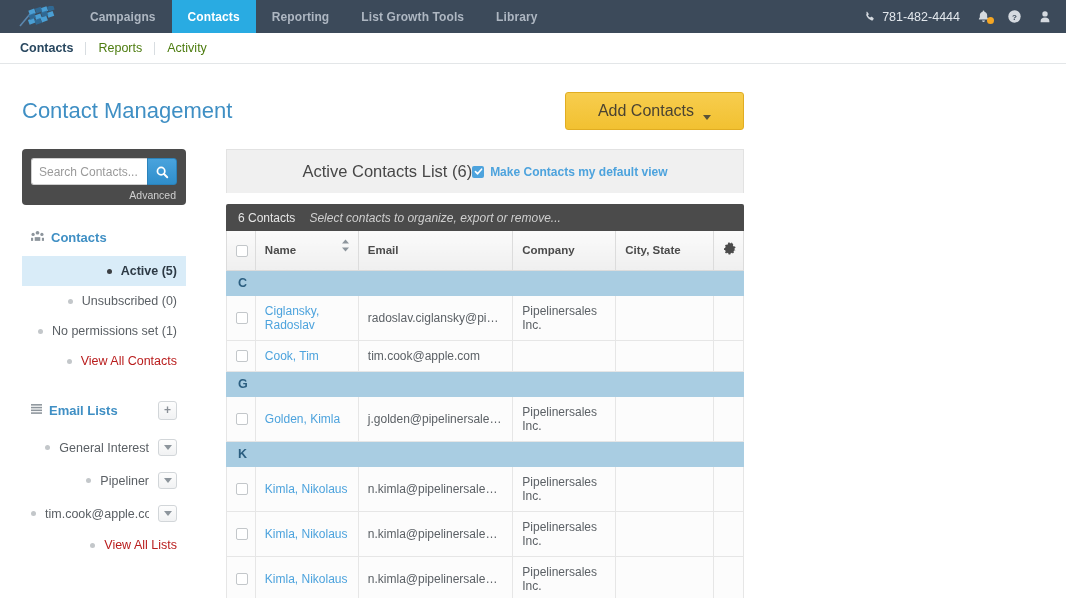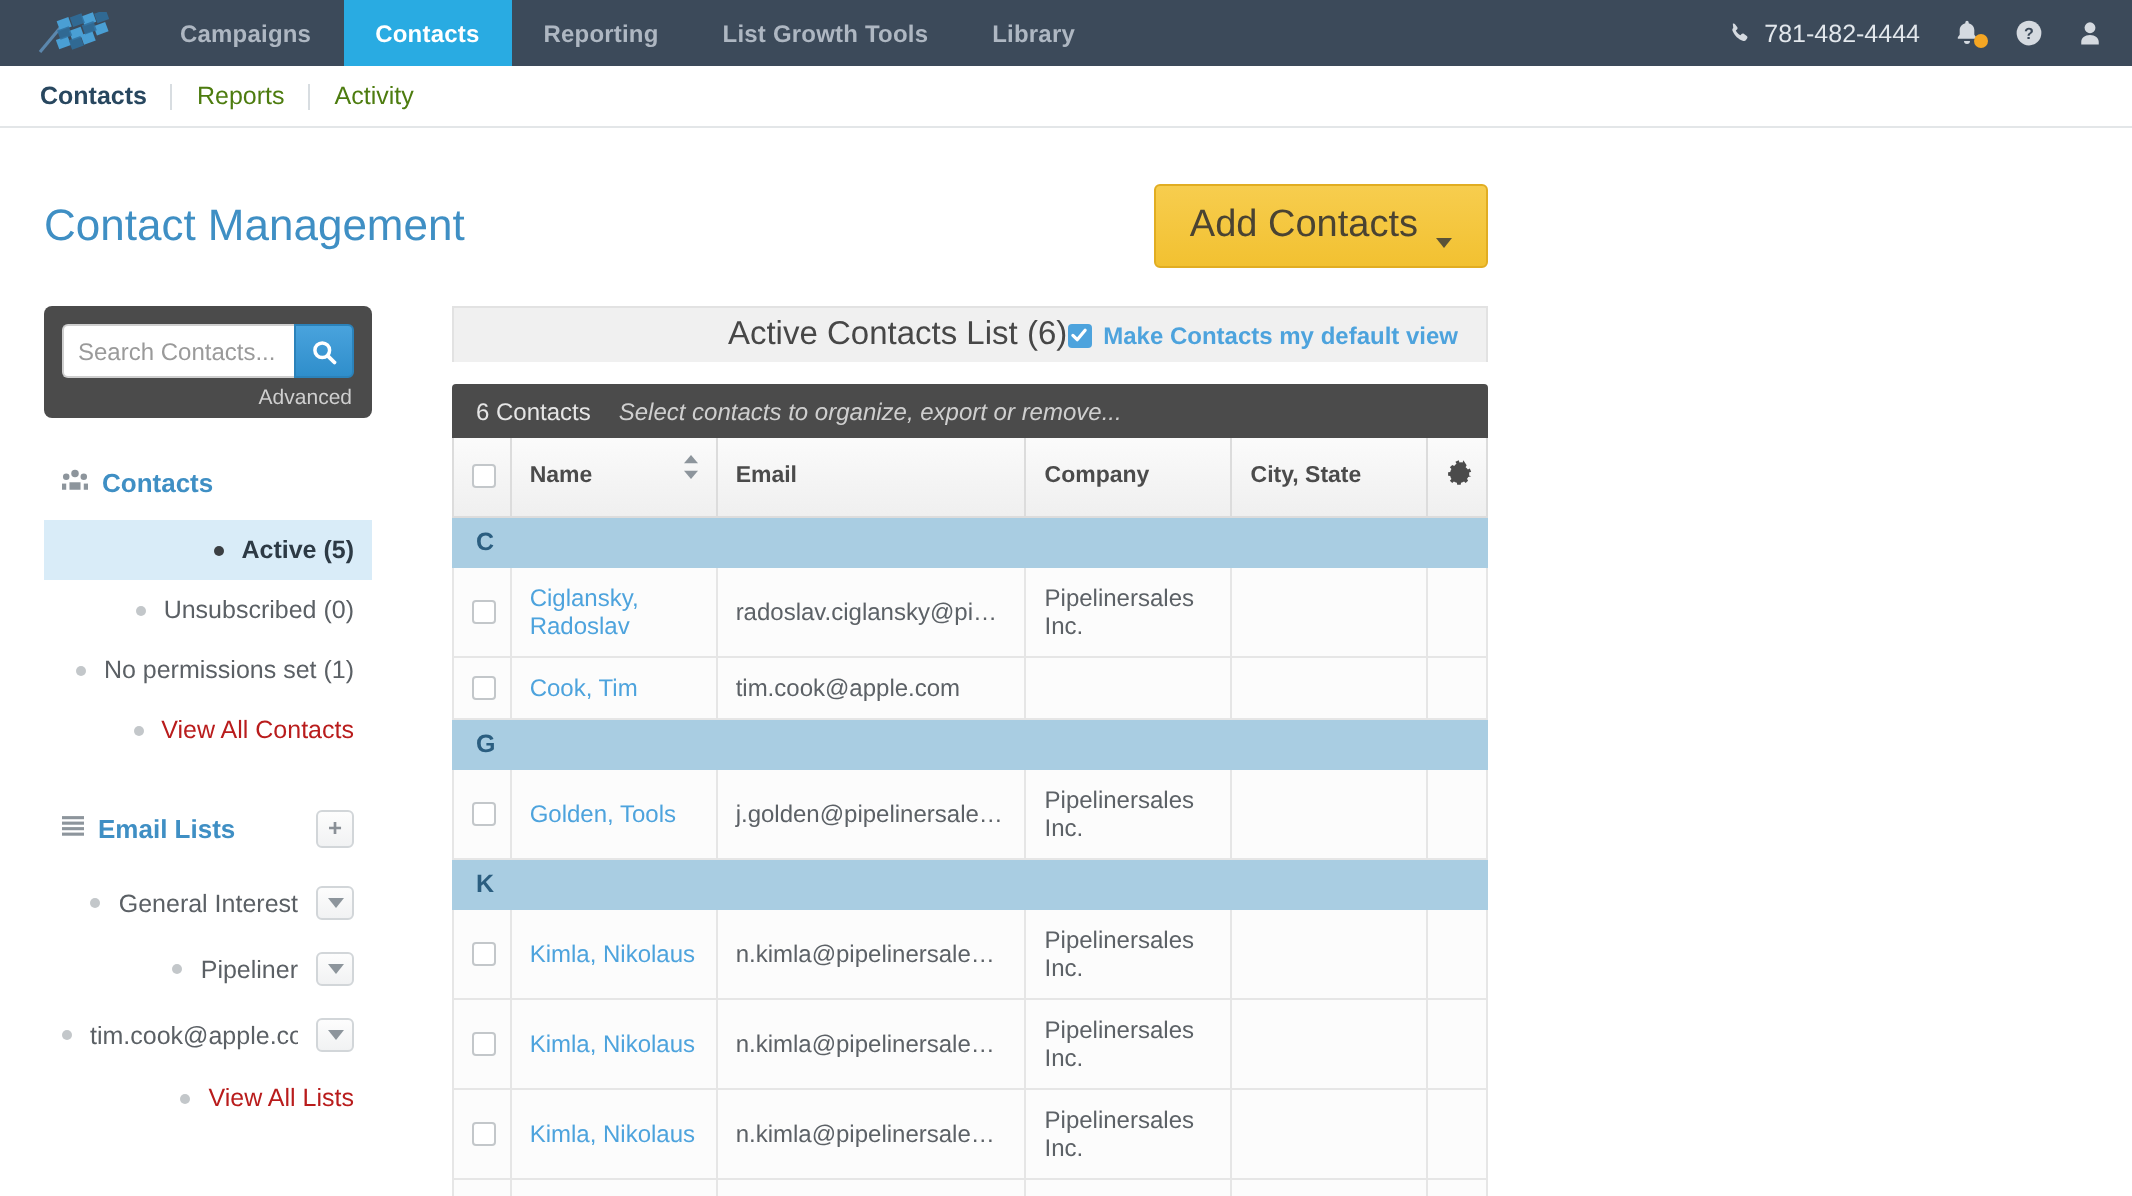--- a/index.html
+++ b/index.html
@@ -50,21 +50,21 @@
 
   
   .page-head {
     display:flex; align-items:center; justify-content:space-between;
     padding:28px 0 0 22px; width:744px;
   }
   .page-title { font-size:22px; color:#3f8fc4; font-weight:normal; margin:0; }
   .btn-add {
     background:linear-gradient(#f7cd4e,#f2c131);
     border:1px solid #e1ad22; border-radius:3px;
-    color:#4a4332; font-size:19px; padding:9px 17px;
+    color:#4a4332; font-size:16px; padding:9px 32px;
     display:inline-flex; align-items:flex-end; gap:9px; cursor:pointer;
   }
   .caret-d {
     width:0;height:0;border-left:4px solid transparent;border-right:4px solid transparent;
     border-top:5px solid #5a5238;
   }
 
   
   .cols { display:flex; padding:19px 0 0 22px; }
 
@@ -115,21 +115,21 @@
     width:19px; height:17px; border:1px solid #d2d6d9; border-radius:3px;
     background:linear-gradient(#fdfdfd,#f1f2f3); cursor:pointer;
     display:flex; align-items:center; justify-content:center; flex:0 0 19px;
   }
 
   
   .main { flex:1; padding-left:40px; }
   .panel { width:518px; }
   .panel-head {
     background:#f0f0f0; border:1px solid #e2e2e2; border-bottom:none;
-    height:28px; display:flex; align-items:center; justify-content:flex-end;
+    height:44px; display:flex; align-items:center; justify-content:center;
     padding:0 14px;
   }
   .panel-title { font-size:16.5px; color:#474747; }
   .default-view { display:flex; align-items:center; gap:6px; cursor:pointer; }
   .cb-checked {
     width:12px; height:12px; background:#4da3dd; border-radius:2px;
     display:flex; align-items:center; justify-content:center;
   }
   .default-view span { color:#4da3dd; font-size:12px; font-weight:bold; }
 
@@ -440,21 +440,21 @@
             <td class="w-city"></td>
             <td class="w-gear"></td>
           </tr>
 
           <tr class="alpha">
             <td colspan="6">G</td>
           </tr>
 
           <tr>
             <td class="cb-cell"><span class="cb"></span></td>
-            <td class="w-name"><span class="name-link">Golden, Tools</span></td>
+            <td class="w-name"><span class="name-link">Golden, Kimla</span></td>
             <td class="w-email email-cell">j.golden@pipelinersales.com</td>
             <td class="w-comp">Pipelinersales Inc.</td>
             <td class="w-city"></td>
             <td class="w-gear"></td>
           </tr>
 
           <tr class="alpha">
             <td colspan="6">K</td>
           </tr>
 

